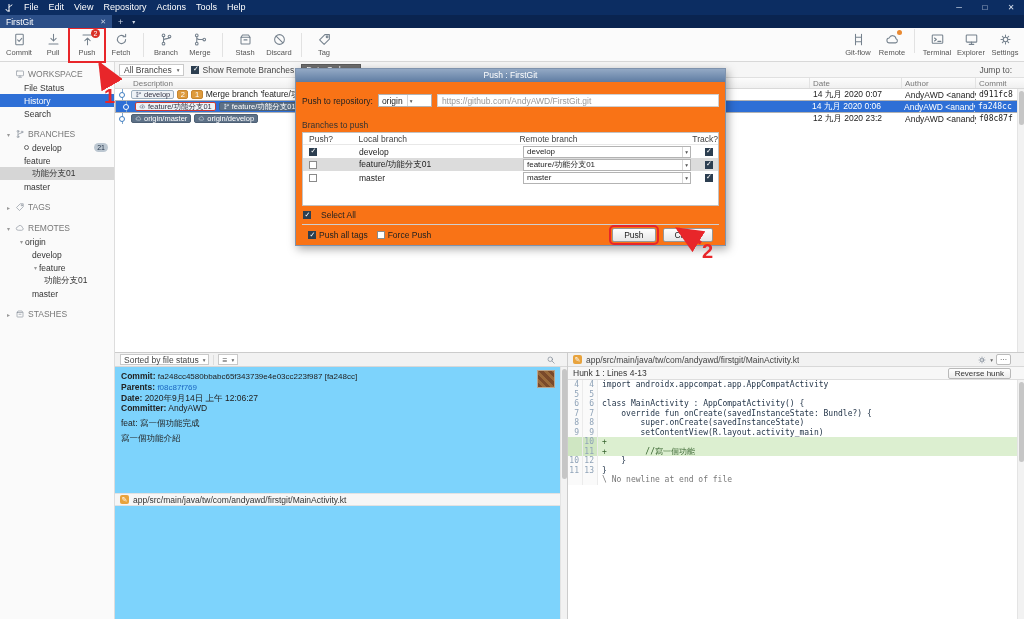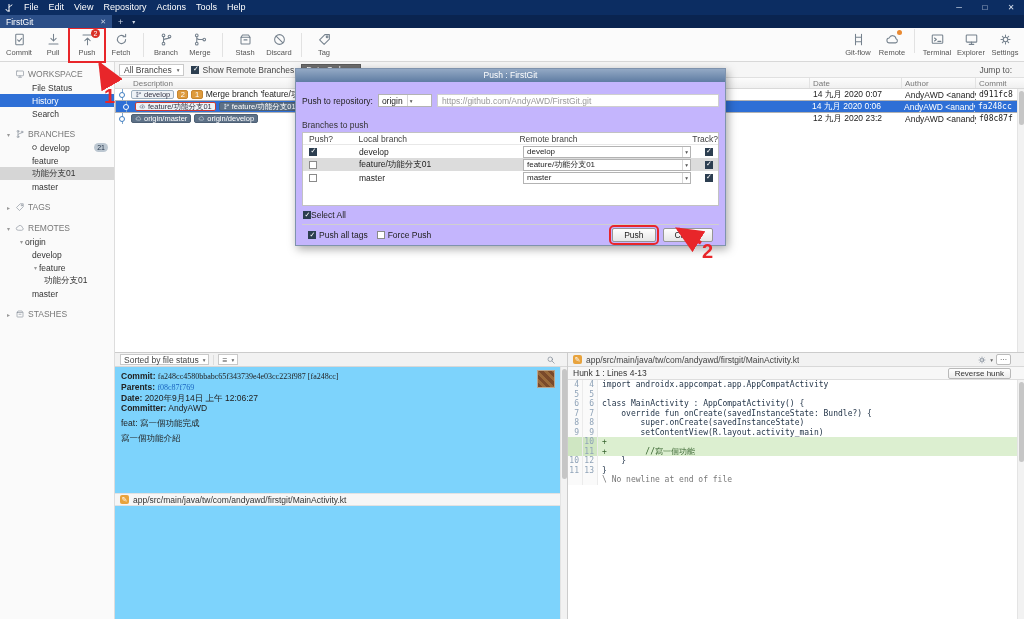--- a/index.html
+++ b/index.html
@@ -31,21 +31,21 @@
   .tb-right { margin-left:auto; display:flex; padding-right:2px; }
   .badge-red { position:absolute; top:0; right:4px; background:#d93025; color:#fff; border-radius:5px; font-size:7px; line-height:9px; padding:0 2.5px; }
   .badge-dot { position:absolute; top:1px; right:7px; width:5px; height:5px; border-radius:50%; background:#e98931; }
   .ann-outline { outline:2px solid #e8262a; }
 
   
   .sidebar { position:absolute; top:62px; left:0; width:115px; bottom:0; background:#fafafa; border-right:1px solid #ddd; font-size:8.5px; color:#333; padding-top:5px; z-index:3; }
   .sb-sec { display:flex; align-items:center; height:14px; color:#777; padding-left:5px; gap:3px; }
   .sb-sec svg { width:10px; height:10px; stroke:#8a929c; fill:none; stroke-width:1.3; }
   .sb-chev { width:7px; font-size:6px; color:#999; text-align:center; }
-  .sb-item { display:flex; align-items:center; height:13px; padding-left:32px; white-space:nowrap; }
+  .sb-item { display:flex; align-items:center; height:13px; padding-left:24px; white-space:nowrap; }
   .sel-blue { background:#2e6fd6; color:#fff; }
   .sel-gray { background:#d6d6d6; }
   .sb-dot { width:5px; height:5px; border:1px solid #666; border-radius:50%; margin-right:3px; flex-shrink:0; }
   .sb-badge { margin-left:auto; margin-right:6px; background:#bcc7d1; color:#24344a; font-size:7px; border-radius:6px; padding:0 3px; line-height:9px; }
   .ind2 { padding-left:32px; } .ind3 { padding-left:44px; } .ind1 { padding-left:18px; }
   .sb-gap { height:7px; }
 
   
   .main-top { position:absolute; top:62px; left:115px; right:0; height:290px; background:#fff; z-index:2; }
   .filterbar { height:16px; background:#f6f6f6; border-bottom:1px solid #e0e0e0; display:flex; align-items:center; font-size:8.5px; color:#444; padding:0 4px; gap:7px; }
@@ -82,21 +82,21 @@
   
   .bottom-left { position:absolute; top:352px; left:115px; width:453px; bottom:0; border-top:1px solid #ccc; border-right:1px solid #ccc; background:#7dd3fc; z-index:2; }
   .panel-head { height:14px; background:#f2f2f2; border-bottom:1px solid #d8d8d8; display:flex; align-items:center; font-size:8.5px; color:#444; padding:0 5px; gap:4px; }
   .ph-dd { border:1px solid #c9c9c9; background:#fff; height:11px; display:flex; align-items:center; padding:0 3px; gap:4px; }
   .ph-dd .arr { font-size:5.5px; color:#666; }
   .ph-sep { width:1px; height:10px; background:#ddd; }
   .search-wrap { margin-left:auto; display:flex; align-items:center; padding-right:6px; }
   .search-wrap svg { width:10px; height:10px; stroke:#7c8794; fill:none; stroke-width:1.4; }
   .cmeta { padding:4px 6px; font-size:8.5px; line-height:10px; color:#222; position:relative; }
   .cmeta b { font-weight:bold; }
-  .mono { font-family:Liberation Serif, serif; font-size:8px; }
+  .mono { font-family:Liberation Sans, sans-serif; font-size:8px; }
   .link { color:#1a66c0; }
   .cm-sub { margin-top:5px; }
   .avatar { position:absolute; top:3px; right:12px; width:18px; height:18px;
             background:repeating-linear-gradient(45deg,#7a4a2b 0 3px,#9a6a3b 3px 6px); border:1px solid #b9a58f; }
   .file-row { position:absolute; top:140px; left:0; right:0; height:13px; background:#f6f6f6; border-top:1px solid #e2e2e2; border-bottom:1px solid #e2e2e2; display:flex; align-items:center; padding:0 5px; gap:4px; font-size:8.5px; color:#333; white-space:nowrap; overflow:hidden; }
   .fic { width:9px; height:9px; background:#e8a33d; border-radius:2px; color:#fff; font-size:7px; line-height:9px; text-align:center; flex-shrink:0; }
 
   
   .bottom-right { position:absolute; top:352px; left:568px; right:0; bottom:0; border-top:1px solid #ccc; background:#fff; z-index:2; }
   .br-path { overflow:hidden; white-space:nowrap; }
@@ -107,42 +107,42 @@
   .rev-btn { margin-left:auto; margin-right:8px; border:1px solid #b9b9b9; background:linear-gradient(#fff,#ececec); font-size:8px; padding:0 6px; height:11px; line-height:10px; border-radius:2px; color:#333; }
   .code { font-family:"DejaVu Sans Mono",monospace; font-size:8px; color:#24364a; }
   .dl { display:flex; height:9.5px; line-height:9.5px; }
   .ln { width:15px; text-align:right; padding-right:3px; background:#fafafa; border-right:1px solid #ebebeb; color:#8fa3b8; flex-shrink:0; }
   .ct { white-space:pre; padding-left:4px; flex:1; overflow:hidden; }
   .dl.added .ct { background:#dcefd0; color:#35622c; }
   .dl.added .ln { background:#cfe6c2; }
   .dl.info .ct { color:#777; }
 
   
-  .dialog { position:absolute; left:295px; top:68px; width:431px; background:#c4b5fd; border:1px solid #7f93ad; box-shadow:2px 3px 9px rgba(0,0,0,.35); z-index:50; font-size:8.5px; color:#222; }
+  .dialog { position:absolute; left:295px; top:68px; width:431px; background:#f97316; border:1px solid #7f93ad; box-shadow:2px 3px 9px rgba(0,0,0,.35); z-index:50; font-size:8.5px; color:#222; }
   .dlg-title { height:13px; background:linear-gradient(#93a9c4,#5f7ca3); color:#fff; text-align:center; font-size:8.5px; line-height:13px; }
   .dlg-body { padding:4px 6px 0 6px; }
   .dlg-row1 { display:flex; align-items:center; gap:5px; height:29px; }
   .sel { border:1px solid #b3b3b3; background:#fff; height:13px; display:flex; align-items:center; padding-left:3px; }
   .sel .sarr { border-left:1px solid #d6d6d6; margin-left:4px; height:100%; display:flex; align-items:center; padding:0 2px; font-size:5.5px; color:#555; }
   .url-field { flex:1; border:1px solid #cfcfcf; background:#fff; color:#999; height:13px; line-height:12px; padding:0 4px; overflow:hidden; white-space:nowrap; }
   .grp-label { margin:5px 0 2px 0; color:#333; }
   .push-table { background:#fff; border:1px solid #c2c2c2; height:74px; }
   .pt-head { display:flex; height:12px; align-items:center; border-bottom:1px solid #e8e8e8; color:#444; }
   .pt-row { display:flex; height:13px; align-items:center; }
   .pt-row.hl { background:#dcdcdc; }
   .c-push { width:38px; display:flex; justify-content:flex-start; padding-left:6px; }
   .c-local { width:166px; padding-left:2px; overflow:hidden; white-space:nowrap;margin-left:16px; }
   .c-remote { width:176px; }
   .c-remote .sel { width:168px; height:12px; font-size:8px; }
   .c-remote .sel span:first-child { flex:1; overflow:hidden; white-space:nowrap; }
   .c-track { flex:1; display:flex; justify-content:center; }
   .cb { width:8px; height:8px; border:1px solid #8a8a8a; background:#fff; position:relative; flex-shrink:0; }
   .cb.ck { background:#2c3e50; border-color:#2c3e50; }
   .cb.ck::after { content:"✓"; color:#fff; font-size:7px; position:absolute; top:-1.5px; left:0.5px; }
-  .select-all { display:flex; align-items:center; gap:0; margin:4px 0 4px 1px; }
+  .select-all { display:flex; align-items:center; gap:10px; margin:4px 0 4px 1px; }
   .dlg-foot { height:21px; display:flex; align-items:center; gap:9px; border-top:1px solid #cfcfcf; margin-top:2px; padding:0 6px; }
   .foot-check { display:flex; align-items:center; gap:3px; }
   .foot-right { margin-left:auto; display:flex; gap:7px; align-items:center; }
   .btn { border:1px solid #969696; background:linear-gradient(#fefefe,#e6e6e6); height:14px; line-height:12px; padding:0 11px; font-size:8.5px; color:#222; border-radius:2px; font-family:"Liberation Sans",sans-serif; }
   .btn-annot { outline:2px solid #e8262a; outline-offset:1px; }
 
   
   .ann-layer { position:absolute; inset:0; z-index:100; pointer-events:none; }
   .ann-num { position:absolute; color:#e8262a; font-size:20px; font-weight:bold; }
 </style>

